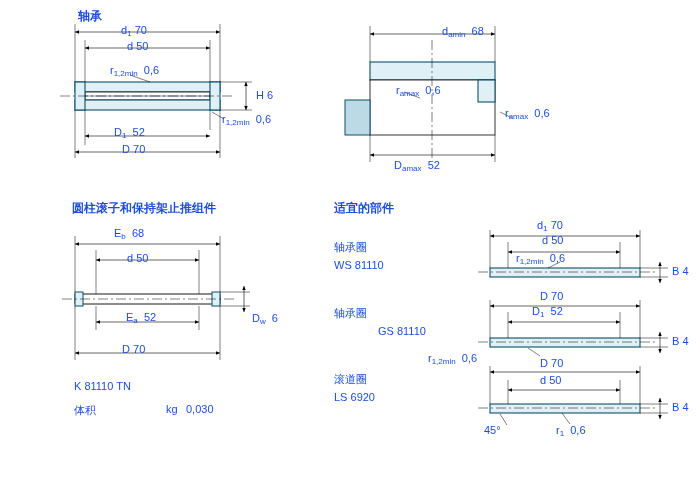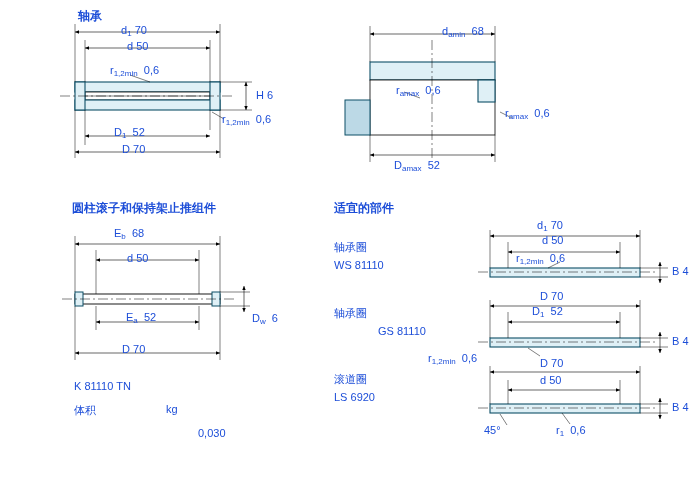--- a/index.html
+++ b/index.html
@@ -182,21 +182,21 @@
 
 <div class="lbl bold" style="left:72px;top:200px;">圆柱滚子和保持架止推组件</div>
 <div class="lbl" style="left:114px;top:227px;"><span>E</span><sub>b</sub>&nbsp;&nbsp;<span>68</span></div>
 <div class="lbl" style="left:127px;top:252px;"><span>d</span>&nbsp;<span>50</span></div>
 <div class="lbl" style="left:113px;top:311px;padding-left:13px;"><span>E</span><sub>a</sub>&nbsp;&nbsp;<span>52</span></div>
 <div class="lbl" style="left:252px;top:312px;"><span>D</span><sub>w</sub>&nbsp;&nbsp;<span>6</span></div>
 <div class="lbl" style="left:122px;top:343px;"><span>D</span>&nbsp;<span>70</span></div>
 <div class="lbl" style="left:74px;top:380px;text-align:right;">K 81110 TN</div>
 <div class="lbl" style="left:74px;top:403px;">体积</div>
 <div class="lbl" style="left:132px;top:403px;padding-left:34px;">kg</div>
-<div class="lbl" style="left:198px;top:403px;margin-top:24px;">0,030</div>
+<div class="lbl" style="left:186px;top:403px;">0,030</div>
 
 <div class="lbl bold" style="left:334px;top:200px;">适宜的部件</div>
 
 <div class="lbl" style="left:334px;top:240px;">轴承圈</div>
 <div class="lbl" style="left:334px;top:259px;">WS 81110</div>
 <div class="lbl" style="left:537px;top:219px;"><span>d</span><sub>1</sub>&nbsp;<span>70</span></div>
 <div class="lbl" style="left:542px;top:234px;"><span>d</span>&nbsp;<span>50</span></div>
 <div class="lbl" style="left:516px;top:252px;"><span>r</span><sub>1,2min</sub>&nbsp;&nbsp;<span>0,6</span></div>
 <div class="lbl" style="left:672px;top:265px;"><span>B</span>&nbsp;<span>4</span></div>
 

